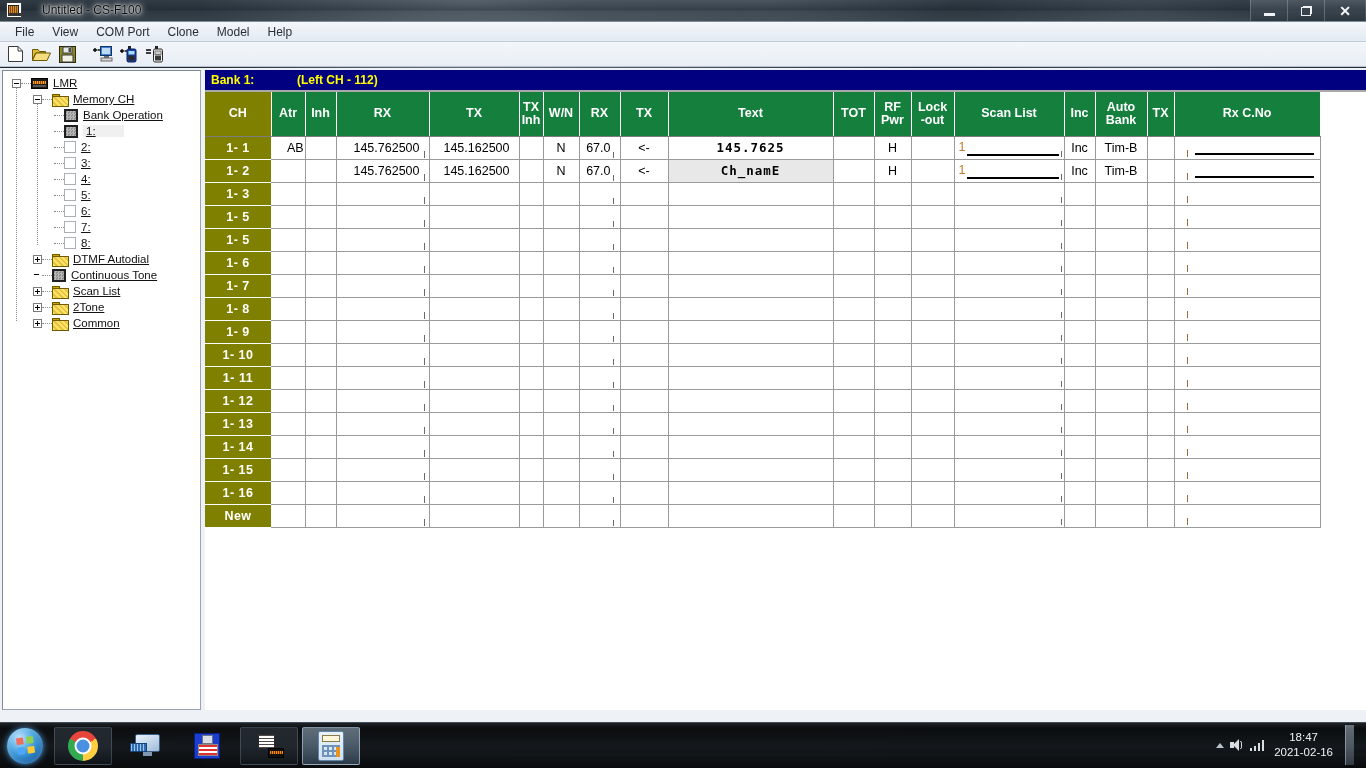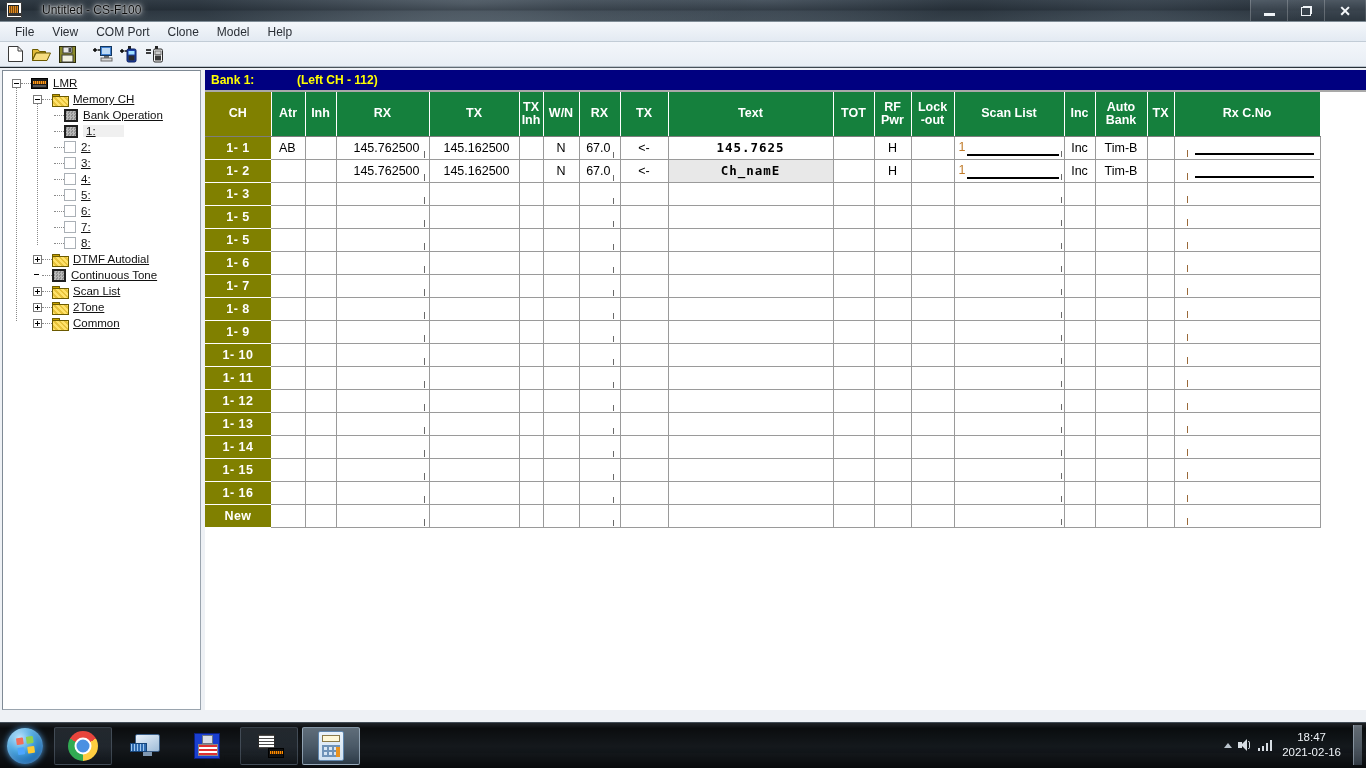--- a/index.html
+++ b/index.html
@@ -223,21 +223,21 @@
     border-bottom:1px solid #9a9a9a;
     height:22px;
     background:#ffffff;
     color:#000;
     font-size:12.5px;
     text-align:center;
     white-space:nowrap;
     overflow:hidden;
     position:relative;
   }
-  td.cell.lft { text-align:left; padding-left:8px;}
+  td.cell.lft { text-align:left; padding-left:16px;}
   td.cell.num { text-align:right; padding-right:9px;}
   td.cell.sel { background:#e8e8e8; }
 
   
   .commatick { position:absolute; right:4px; bottom:1px; width:1px; height:7px; background:#6a6a6a; }
   .commatick2 { position:absolute; right:6px; bottom:1px; width:1px; height:6px; background:#6a6a6a; }
 
   
   .lcd {
     font-family:"DejaVu Sans Mono","Liberation Mono",monospace;
@@ -344,21 +344,21 @@
   
   .ic-calc{width:26px;height:30px;position:relative;background:linear-gradient(180deg,#eaf3fc,#cfe0f0);border:1.5px solid #5f86ad;border-radius:2px;}
   .ic-calc .disp{position:absolute;left:3px;top:3px;right:3px;height:7px;background:#fff8d8;border:1px solid #8a7a4a;}
   .ic-calc .keys{position:absolute;left:3px;top:13px;right:3px;bottom:3px;
     background-image: repeating-linear-gradient(90deg,#6f93b8 0 2px,transparent 2px 5px), repeating-linear-gradient(0deg,#6f93b8 0 2px,transparent 2px 5px);}
   .ic-calc .orangekey{position:absolute;right:3px;bottom:3px;width:4px;height:10px;background:#e8921f;}
 
   #tray {
     position:absolute; right:0; top:722px; width:186px; height:46px;
     display:flex; align-items:center; justify-content:flex-end; gap:6px;
-    padding-right:4px;
+    padding-right:12px;
   }
   .chev { width:0;height:0;border-left:4px solid transparent;border-right:4px solid transparent;border-bottom:5px solid #b9c3cc;}
   .spk { position:relative; width:14px; height:12px;}
   .spk .body{position:absolute;left:0;top:3px;width:4px;height:6px;background:#d7dde3;}
   .spk .cone{position:absolute;left:3px;top:0;width:0;height:0;border-top:6px solid transparent;border-bottom:6px solid transparent;border-right:6px solid #d7dde3;}
   .spk .w1{position:absolute;left:10px;top:2px;width:2px;height:8px;border:1.5px solid #d7dde3;border-left:none;border-radius:0 6px 6px 0;}
   .bars{display:flex;align-items:flex-end;gap:1.5px;height:12px;}
   .bars i{display:block;width:2.5px;background:#d7dde3;}
   .bars i:nth-child(1){height:3px;} .bars i:nth-child(2){height:5px;}
   .bars i:nth-child(3){height:8px;} .bars i:nth-child(4){height:11px;}

